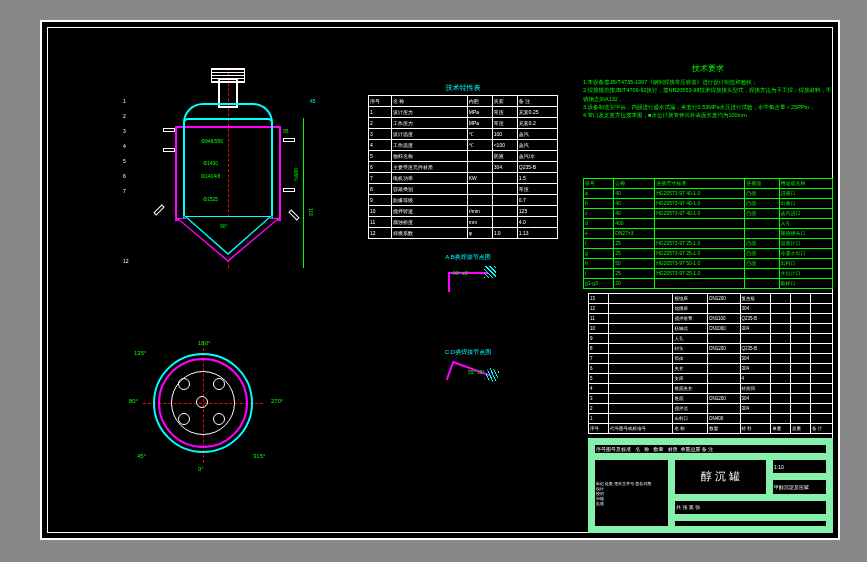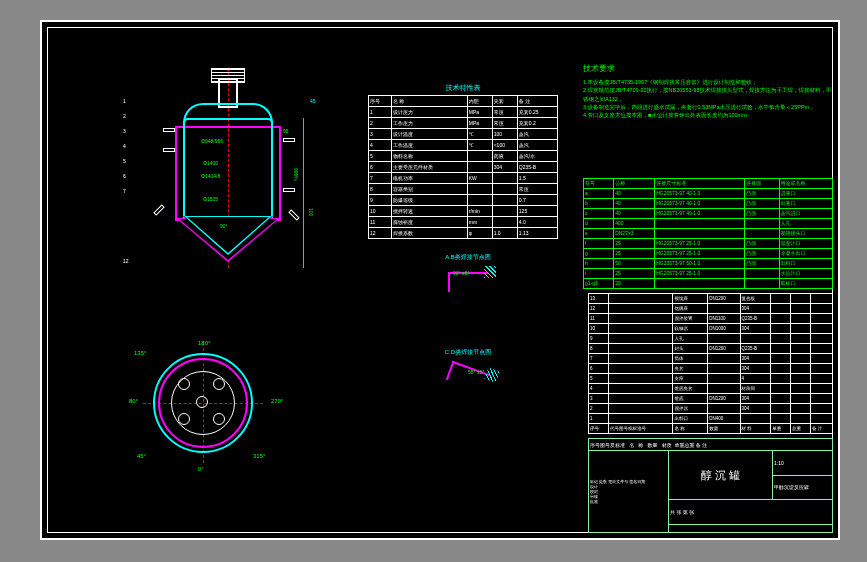--- a/index.html
+++ b/index.html
@@ -32,37 +32,37 @@
 .topview-ring{position:absolute;left:30px;top:30px;width:100px;height:100px;border:2px solid #0ff;border-radius:50%}
 .topview-ring2{position:absolute;left:35px;top:35px;width:90px;height:90px;border:2px solid #f0f;border-radius:50%}
 .topview-ring3{position:absolute;left:48px;top:48px;width:64px;height:64px;border:1px solid #fff;border-radius:50%}
 .top-nozzle{position:absolute;width:12px;height:12px;border:1px solid #fff;border-radius:50%}
 .angle-label{position:absolute;color:#0f0;font-size:6px}
 .tech-table{position:absolute;left:320px;top:55px;width:190px;font-size:5px;color:#fff}
 .tech-table .title{text-align:center;color:#0ff;font-size:7px;margin-bottom:2px}
 .tech-table table{border-collapse:collapse;width:100%}
 .tech-table td{border:1px solid #fff;padding:0 1px;height:10px;line-height:10px;white-space:nowrap;overflow:hidden}
 .tech-notes{position:absolute;left:535px;top:35px;width:250px;font-size:5.5px;color:#0f0;line-height:1.5}
-.tech-notes .title{color:#0f0;font-size:8px;margin-bottom:3px}
+.tech-notes .title{color:#0f0;font-size:8px;text-align:center;margin-bottom:3px}
 .nozzle-table{position:absolute;left:535px;top:150px;width:250px;font-size:5px}
 .nozzle-table table{border-collapse:collapse;width:100%}
 .nozzle-table td{border:1px solid #0f0;color:#0f0;padding:0 1px;height:9px;line-height:9px;white-space:nowrap;overflow:hidden}
 .detail{position:absolute;width:80px;height:60px}
 .detail.a{left:380px;top:225px}
 .detail.b{left:380px;top:320px}
 .detail-title{color:#0ff;font-size:6px;text-align:center;margin-bottom:3px}
 .detail-draw{width:70px;height:40px;position:relative;margin:0 auto}
 .detail-draw .weld{width:40px;height:20px;border-top:2px solid #f0f;border-left:2px solid #f0f;margin:10px auto;position:relative}
 .detail-draw .weld::after{content:'';position:absolute;right:-8px;top:-8px;width:12px;height:12px;background:repeating-linear-gradient(45deg,#0ff 0 1px,transparent 1px 3px)}
 .bom-table{position:absolute;left:540px;top:265px;width:245px;font-size:4.5px;color:#fff}
 .bom-table table{border-collapse:collapse;width:100%}
 .bom-table td{border:1px solid #fff;padding:0 1px;height:9px;line-height:9px;white-space:nowrap;overflow:hidden}
 .title-block{position:absolute;left:540px;top:410px;width:245px;height:95px;font-size:5px;color:#fff}
 .title-block table{border-collapse:collapse;width:100%;height:100%}
-.title-block td{border:1px solid #86efac;padding:1px;white-space:nowrap}
+.title-block td{border:7px solid #86efac;padding:1px;white-space:nowrap}
 .title-block .main-title{font-size:11px;text-align:center;color:#fff}
 .center-mark{position:absolute;width:120px;height:1px;border-top:1px dashed #f00}
 .center-mark.v{width:1px;height:200px;border-top:none;border-left:1px dashed #f00}
 </style>
 </head>
 <body>
 
 <div class="frame">
 <div class="frame-inner">
 

